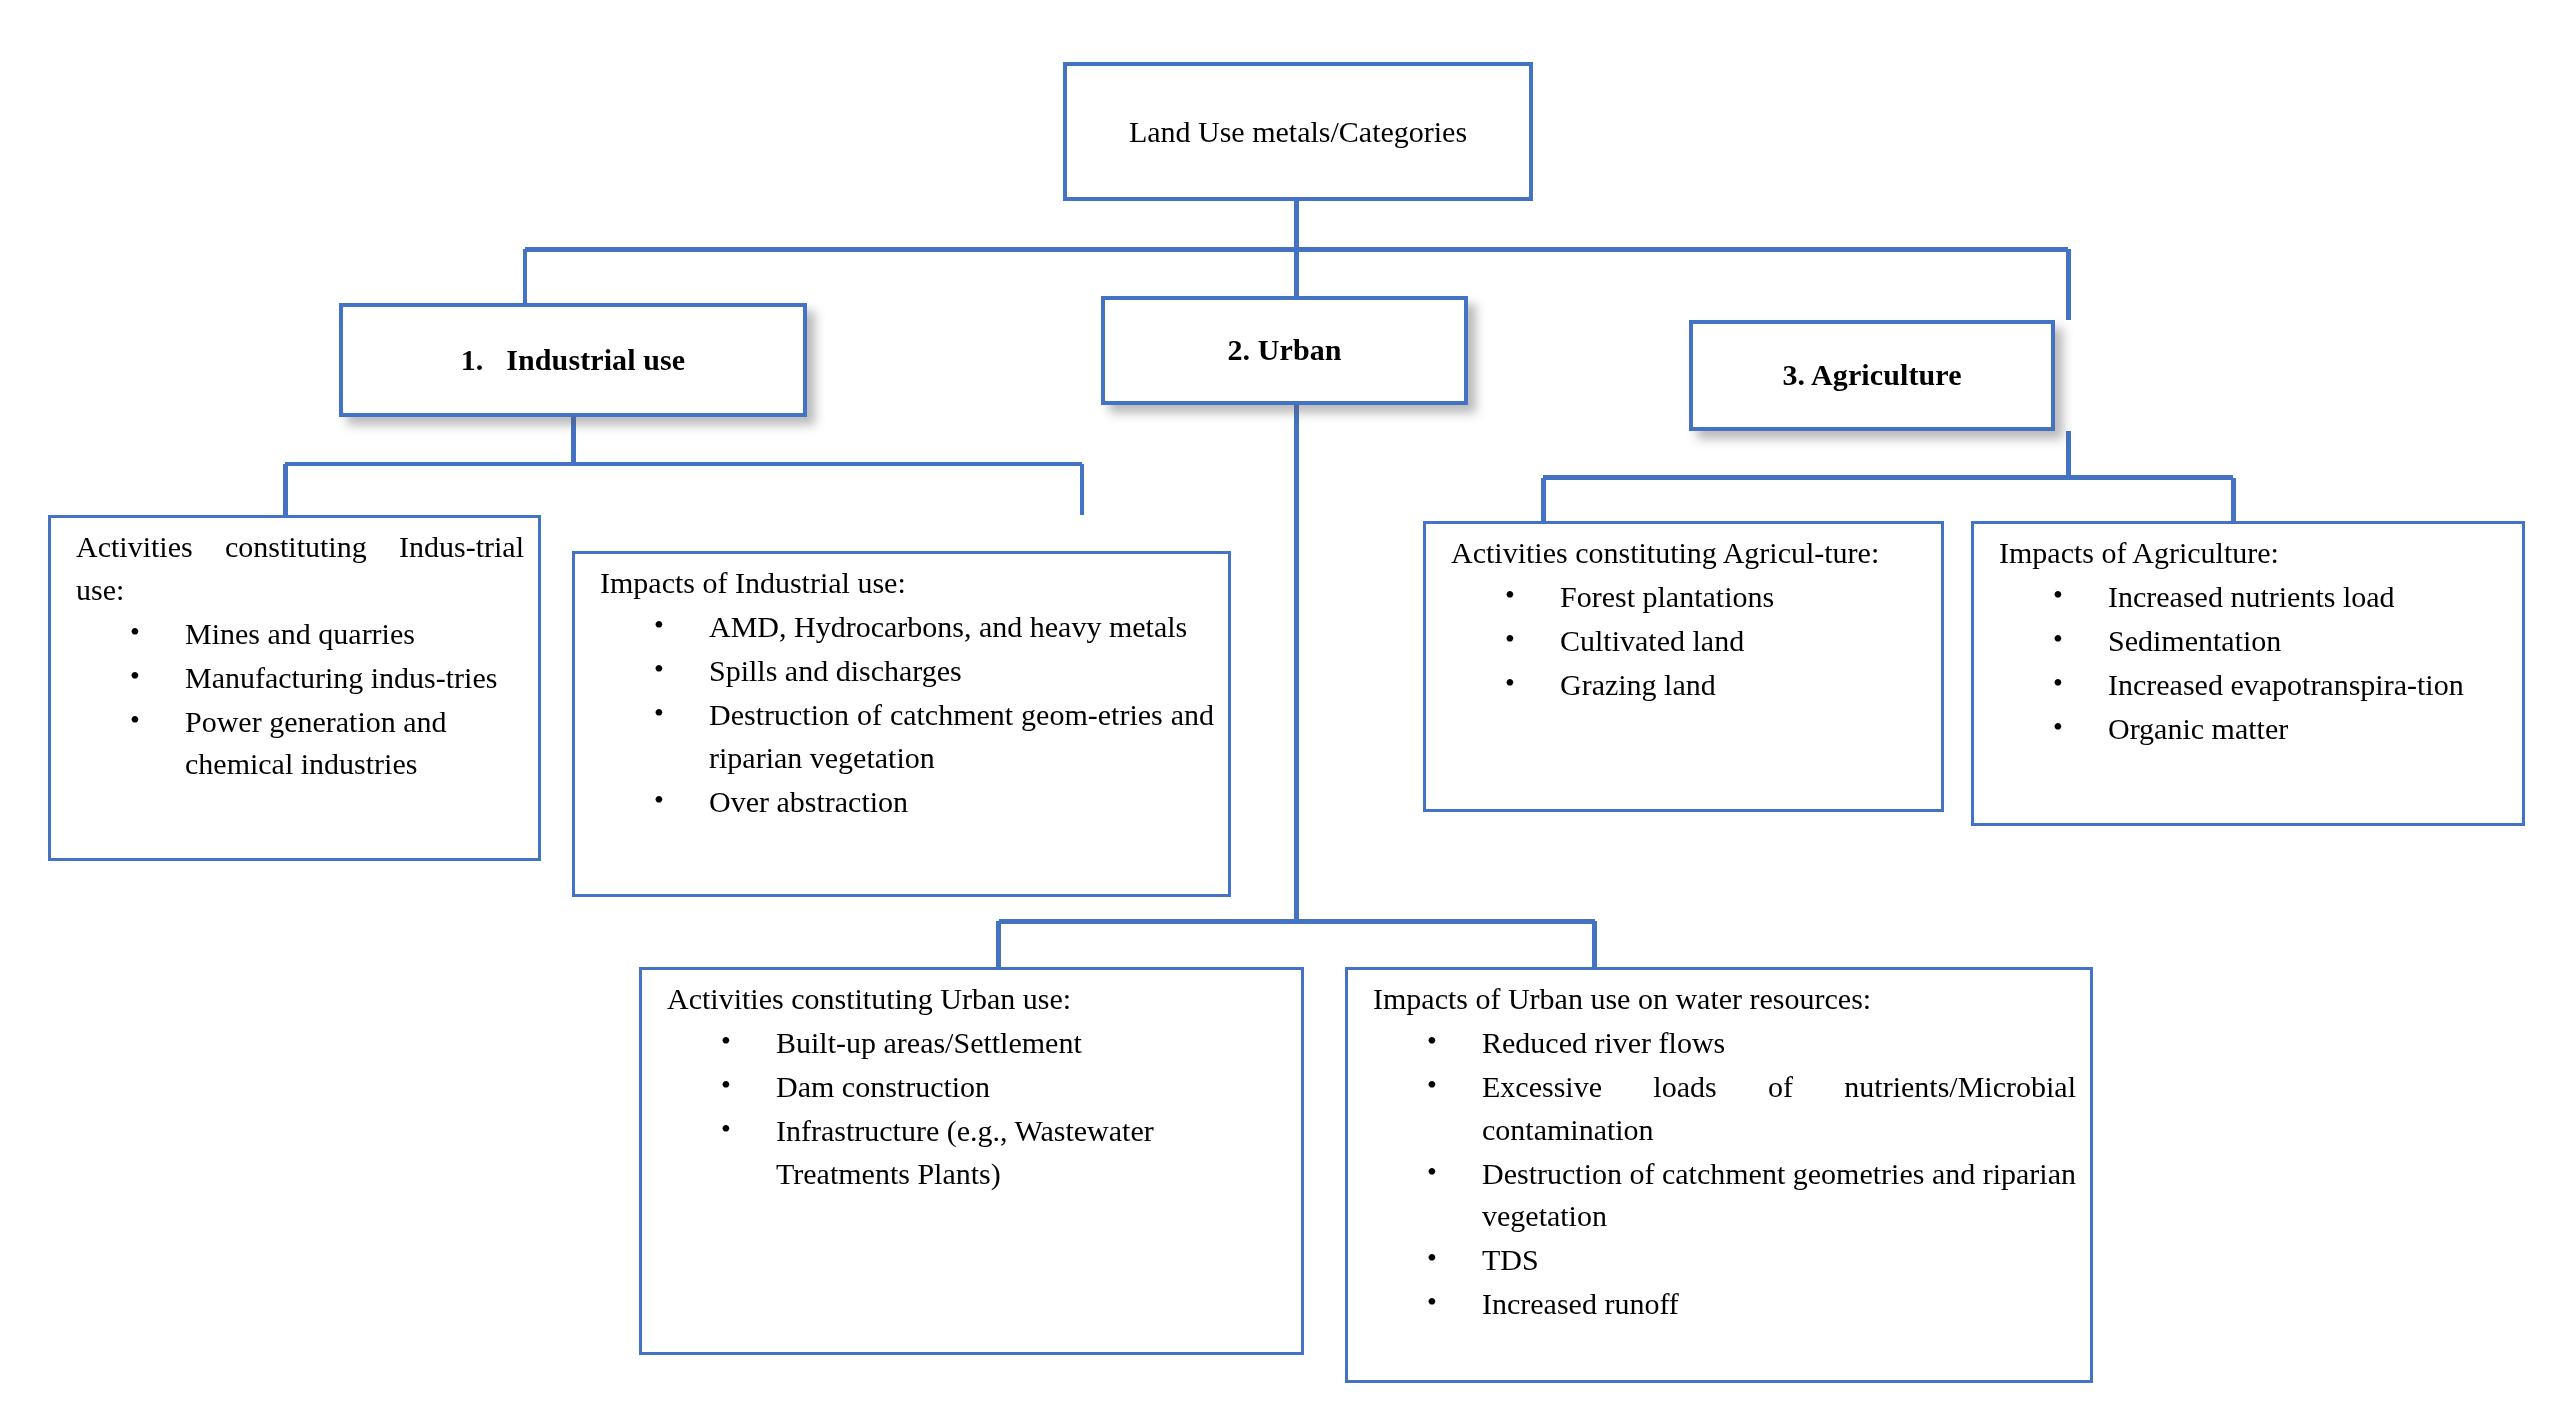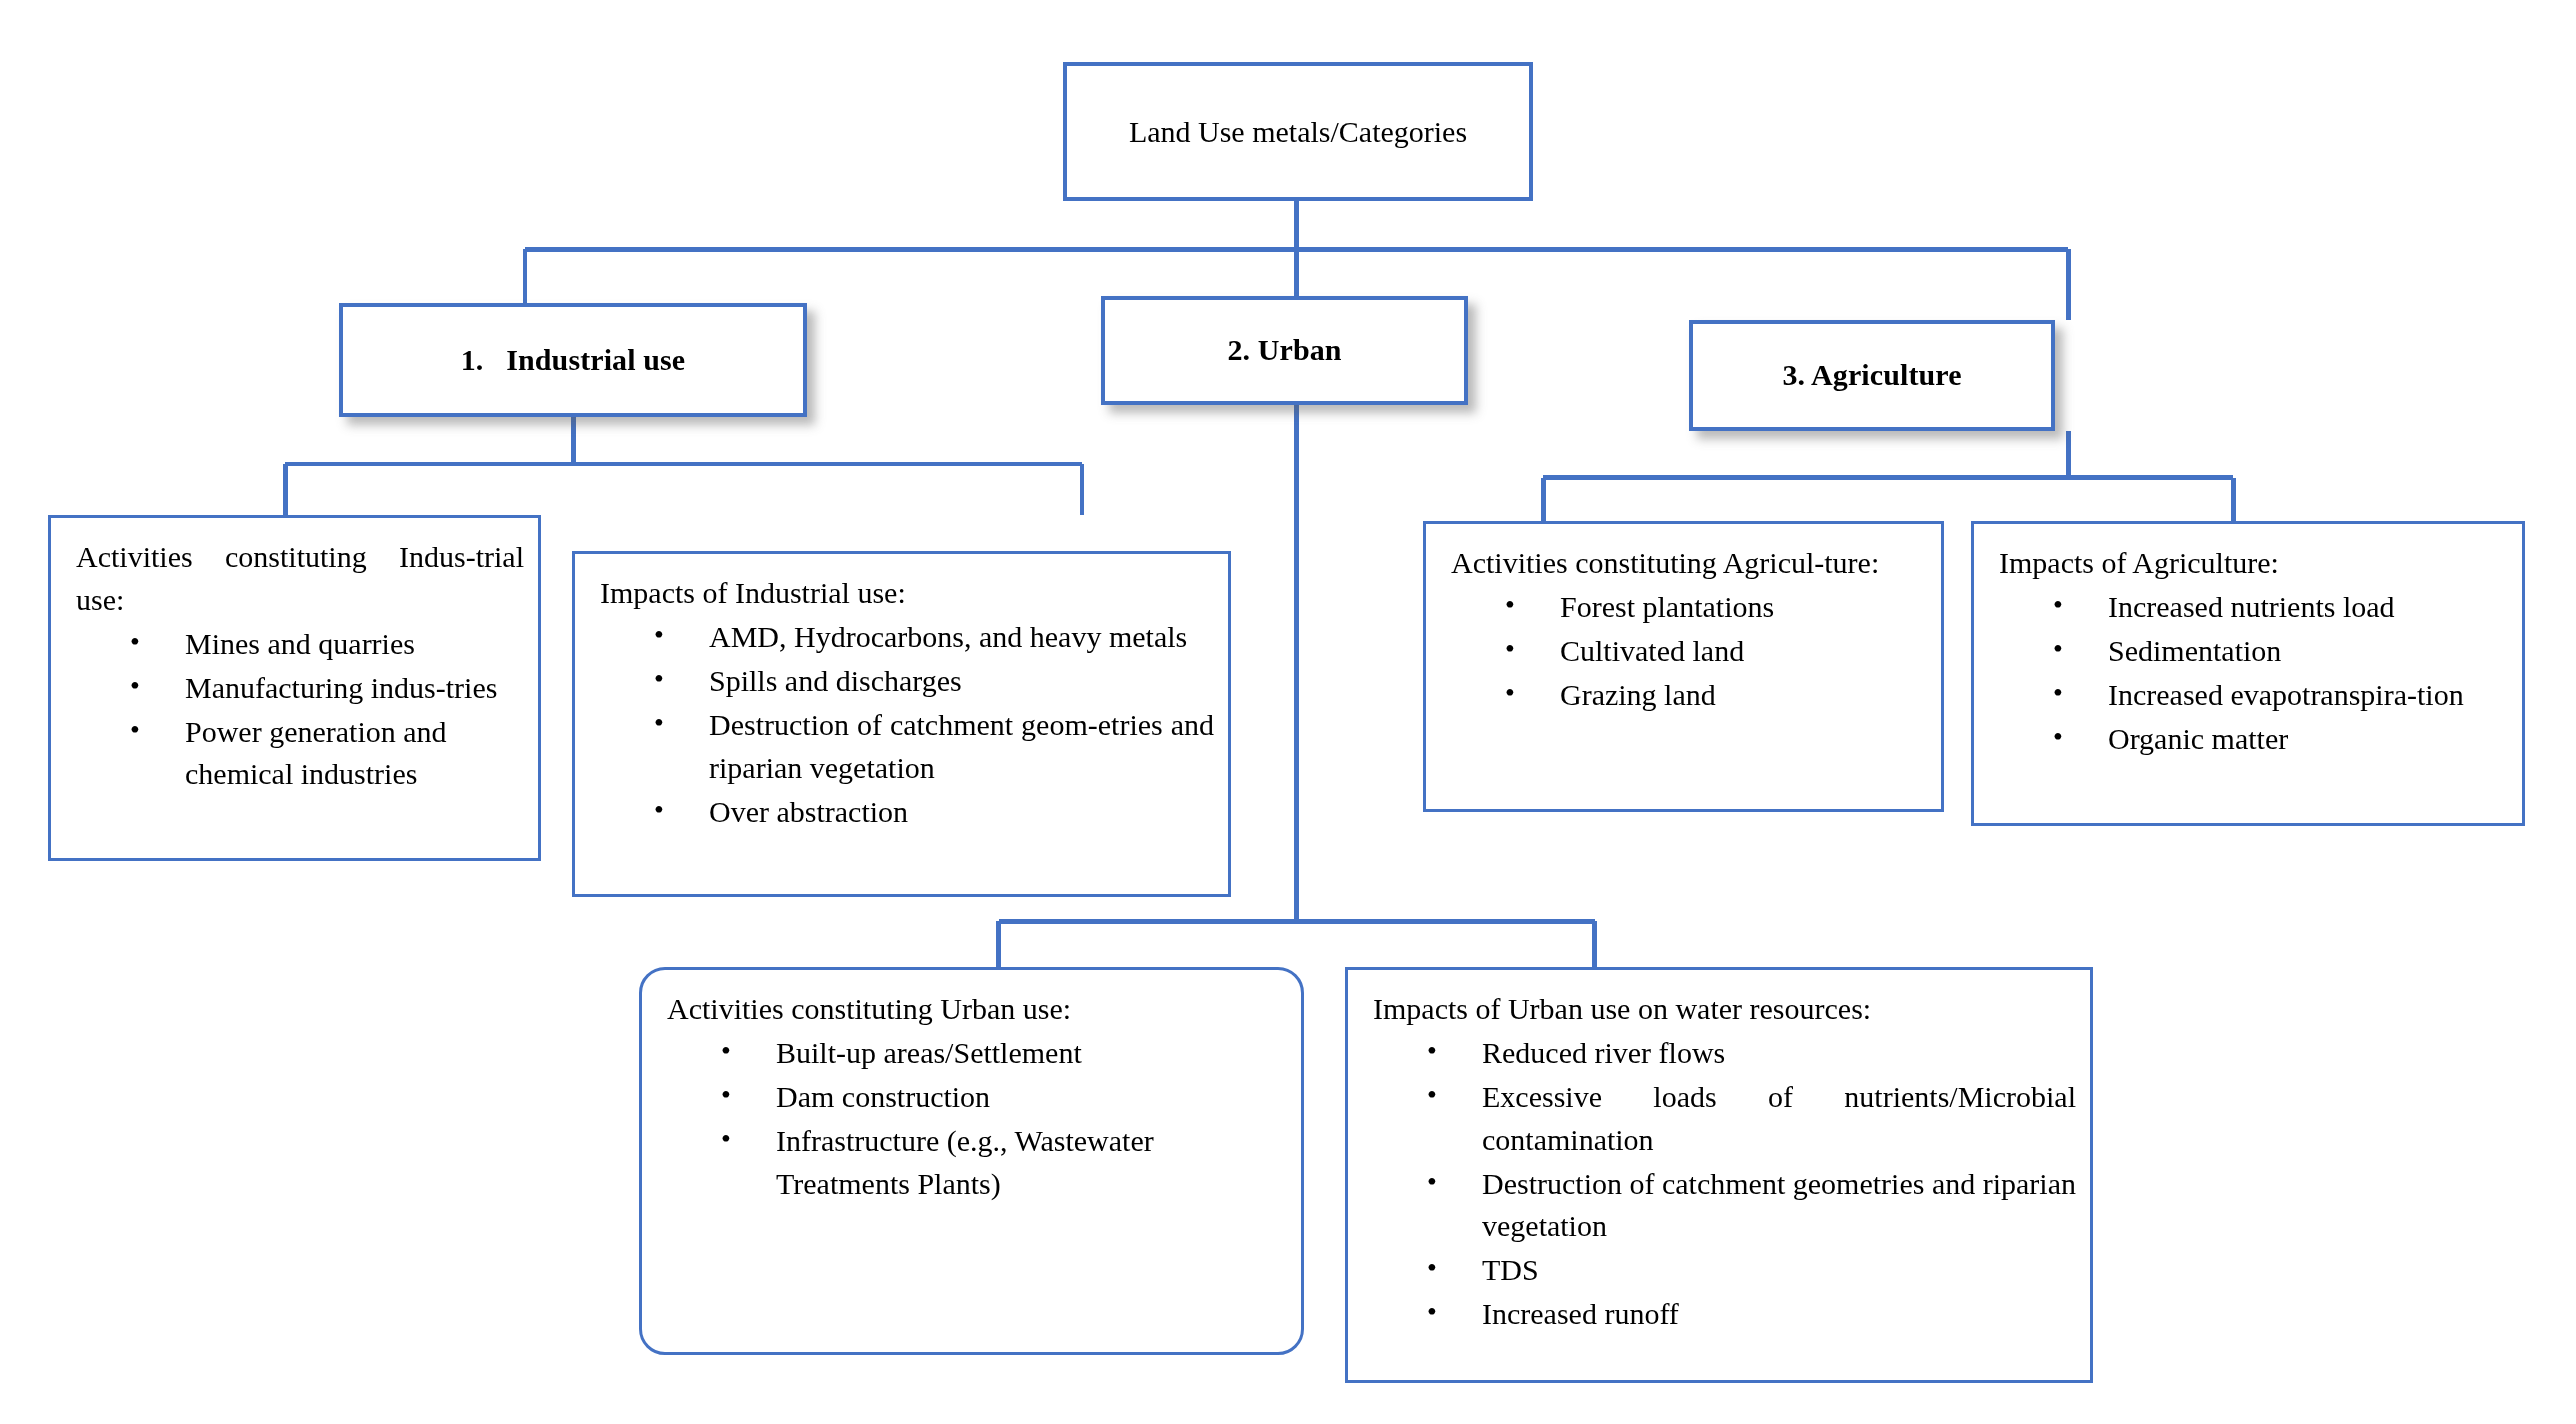--- a/index.html
+++ b/index.html
@@ -54,21 +54,21 @@
     display: flex;
     align-items: center;
     justify-content: center;
   }
   .root-node .cat-label {
     font-size: 30px;
   }
   
   .leaf-node {
     border-width: 3.5px;
-    padding: 18px 14px 14px 25px;
+    padding: 8px 14px 14px 25px;
   }
   .leaf-title {
     font-size: 30px;
     line-height: 1.42;
     text-align: justify;
     text-justify: inter-word;
     margin: 0 0 1.4px 0;
     hyphens: manual;
   }
   ul.leaf-list {
@@ -178,21 +178,21 @@
   <div class="node leaf-node" style="left:1971px; top:521px; width:554px; height:305px;">
     <p class="leaf-title">Impacts of Agriculture:</p>
     <ul class="leaf-list">
       <li>Increased nutrients load</li>
       <li>Sedimentation</li>
       <li>Increased  evapotranspira-tion</li>
       <li>Organic matter</li>
     </ul>
   </div>
 
-  <div class="node leaf-node" style="left:639px; top:967px; width:665px; height:388px;border-radius:26px;">
+  <div class="node leaf-node" style="left:639px; top:967px; width:665px; height:388px;">
     <p class="leaf-title">Activities constituting Urban use:</p>
     <ul class="leaf-list">
       <li>Built-up areas/Settlement</li>
       <li>Dam construction</li>
       <li>Infrastructure  (e.g.,  Wastewater Treatments Plants)</li>
     </ul>
   </div>
 
   <div class="node leaf-node" style="left:1345px; top:967px; width:748px; height:416px;">
     <p class="leaf-title">Impacts of Urban use on water resources:</p>

